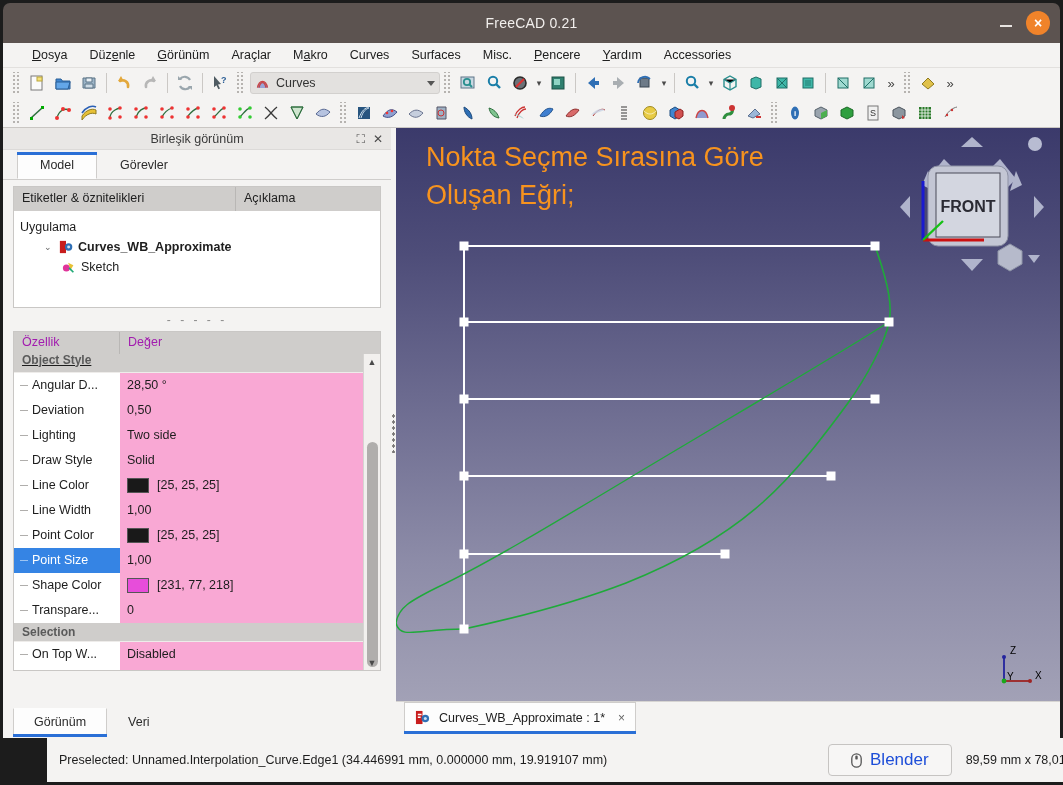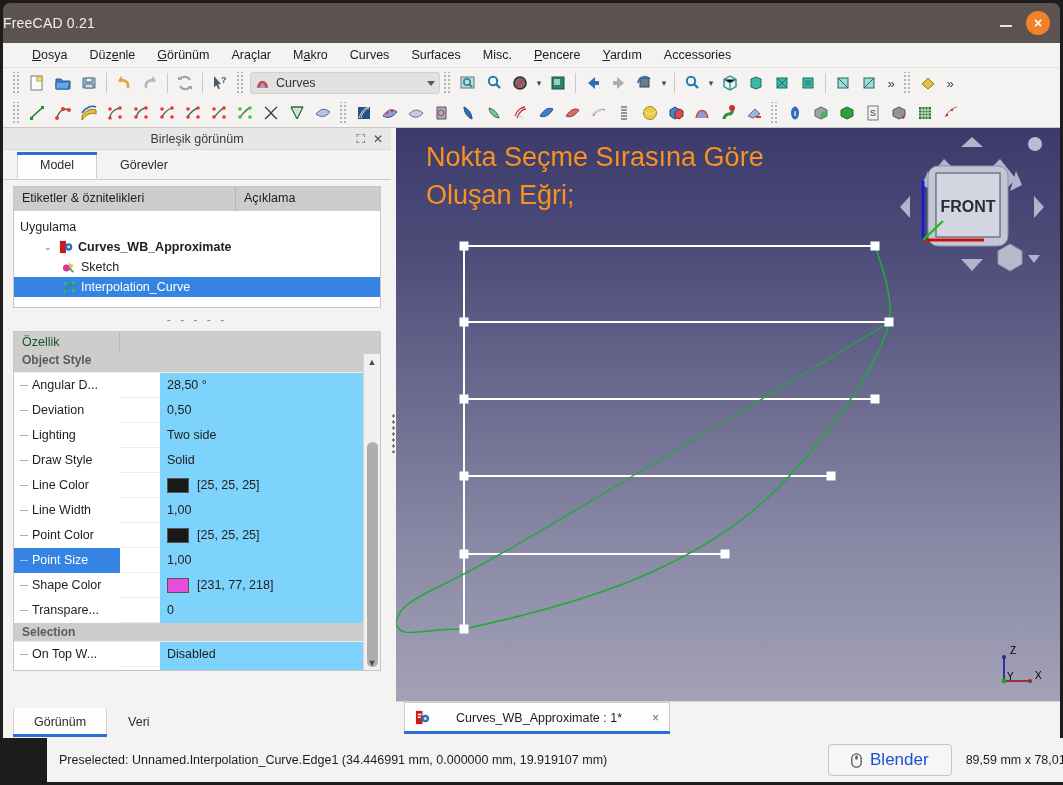--- a/index.html
+++ b/index.html
@@ -5,21 +5,21 @@
   * { box-sizing: border-box; margin:0; padding:0; }
   html,body { width:1063px; height:785px; overflow:hidden; background:#000; }
   body { font-family:"Liberation Sans", sans-serif; font-size:12px; color:#1d1d1d; }
 
   #app { position:relative; width:1063px; height:785px; background:#1c1c1c; }
 
   
   .titlebar{
     position:absolute; left:3px; top:3px; width:1057px; height:40px;
     background:#5c5350; border-top-left-radius:7px; border-top-right-radius:7px;
-    display:flex; align-items:center; justify-content:flex-start;
+    display:flex; align-items:center; justify-content:center;
   }
   .titlebar .t-title{ color:#f2efed; font-size:14px; letter-spacing:.2px; }
   .win-btns{ position:absolute; right:10px; top:0; height:40px; display:flex; align-items:center; gap:12px; }
   .win-min{ width:16px; height:16px; position:relative; cursor:pointer; }
   .win-min:after{ content:""; position:absolute; left:2px; top:10px; width:12px; height:2px; background:#e8e4e1; }
   .win-close{ width:24px; height:24px; border-radius:50%; background:#f0832a; color:#fff;
     display:flex; align-items:center; justify-content:center; font-size:14px; font-weight:bold; cursor:pointer; line-height:1;}
 
   
   .menubar{
@@ -73,34 +73,34 @@
   .treebody{ padding:6px 0 0 0; font-size:12.5px;}
   .trow{ display:flex; align-items:center; height:20px; padding-left:6px; gap:5px; white-space:nowrap;}
   .trow.sel{ background:#3584e4; color:#fff; }
   .ind1{ padding-left:6px;} .ind2{ padding-left:30px;} .ind3{ padding-left:48px;}
   .twist{ color:#666; font-size:9px; width:10px; display:inline-block;}
   .bold{ font-weight:bold; }
 
   .dashes{ text-align:center; color:#8a8a8a; letter-spacing:3px; font-size:12px; margin-top:5px; }
 
   .propbox{ margin:4px 10px 0 10px; height:340px; border:1px solid #c9c7c5; background:#fff; position:relative; overflow:hidden;}
-  .prophdr{ display:flex; height:22px; background:#cfcdcb; font-size:12.5px; color:#14532d;flex-direction:column;}
+  .prophdr{ display:flex; height:22px; background:#cfcdcb; font-size:12.5px; color:#a21caf;}
   .prophdr .p1{ width:106px; padding:3px 8px; border-right:1px solid #b9b7b5;}
   .prophdr .p2{ flex:1; padding:3px 8px;}
   .prows{ position:relative; }
   .prow{ display:flex; height:25px; align-items:center; font-size:12.5px; border-bottom:1px solid #eeecea; }
   .prow .k{ width:106px; height:25px; display:flex; align-items:center; padding-left:18px; position:relative; color:#1d1d1d; background:#fff;}
   .prow .k:before{ content:""; position:absolute; left:6px; top:12px; width:8px; height:1px; background:#b0aeac;}
-  .prow .v{ flex:1; padding-left:7px; height:25px; display:flex; align-items:center; gap:8px; background:#7dd3fc; color:#1d1d1d;margin-left:40px;}
+  .prow .v{ flex:1; padding-left:7px; height:25px; display:flex; align-items:center; gap:8px; background:#f9a8d4; color:#1d1d1d;}
   .prow.group{ background:#cfcdcb; height:19px; }
   .prow.group .g{ font-weight:bold; font-size:12px; color:#5a5a5a; padding-left:8px;}
   .prow.sel .k{ background:#3584e4; color:#fff;}
   .prow.sel .k:before{ background:#9cc4f2; }
   .swatch{ width:22px; height:15px; border:1px solid #555; flex:none;}
-  .cut{ height:12px; overflow:hidden; }
+  .cut{ height:12px; overflow:hidden;text-decoration:underline; }
 
   .pscroll{ position:absolute; right:0; top:22px; width:17px; bottom:0; background:#f2f0ee; border-left:1px solid #d6d4d2;}
   .pscroll .arw{ height:15px; display:flex; align-items:center; justify-content:center; color:#4a4a4a; font-size:9px;}
   .pscroll .thumb{ position:absolute; left:3px; width:11px; top:88px; height:225px; background:#b0aeac; border-radius:6px;}
 
   .bottabs{ position:absolute; left:10px; bottom:0px; width:370px; height:30px; display:flex; align-items:flex-start;}
   .btab{ padding:6px 20px 7px; font-size:12.5px; color:#2b2b2b; cursor:pointer; position:relative; border:1px solid transparent;}
   .btab.active{ background:#fdfdfd; border:1px solid #cfcdcb; border-top-color:#fdfdfd;}
   .btab.active:after{ content:""; position:absolute; left:-1px; right:-1px; bottom:-1px; height:3px; background:#2a6fd6;}
 
@@ -111,21 +111,21 @@
 
   
   .rightarea{ flex:1; height:610px; position:relative; background:#f4f3f2; display:flex; flex-direction:column;}
   .viewport{ position:relative; width:100%; height:573px; overflow:hidden;
     background:linear-gradient(to bottom,#3b3a6b 0%, #4e4d79 22%, #6f6e92 50%, #8d8ca8 76%, #a2a1b6 100%); }
   .vp-title{ position:absolute; top:10px; left:0; right:0; text-align:left; color:#f7931e;
     font-size:27px; line-height:38px; font-weight:400; white-space:pre-line; padding:0 110px 0 30px; }
 
   .navcube{ position:absolute; right:14px; top:5px; width:148px; height:150px; }
   .docktabs{ height:37px; background:#f4f3f2; display:flex; align-items:flex-start; padding-left:8px; border-top:1px solid #d6d4d2;}
-  .doctab{ display:flex; align-items:center; gap:26px; padding:7px 10px 8px; background:#fdfdfd;
+  .doctab{ display:flex; align-items:center; gap:9px; padding:7px 10px 8px; background:#fdfdfd;
     border:1px solid #cfcdcb; font-size:12.5px; position:relative; cursor:pointer;}
   .doctab:after{ content:""; position:absolute; left:-1px; right:-1px; bottom:-1px; height:3px; background:#2a6fd6;}
   .doctab .x{ color:#666; font-size:12px; cursor:pointer; padding-left:4px;}
 
   
   .statusbar{ position:absolute; left:3px; top:738px; width:1057px; height:44px; background:#f4f3f2; display:flex; align-items:center;margin-left:44px; }
   .status-text{ font-size:12.5px; color:#1d1d1d; padding-left:12px; flex:1;}
   .status-right{ display:flex; align-items:center; gap:14px; padding-right:14px;}
   .blender-btn{ display:flex; align-items:center; gap:8px; padding:5px 22px; border:1px solid #c6c4c2; border-radius:4px;
     background:#f7f6f5; color:#1d4ed8; font-size:17px; cursor:pointer;}
@@ -584,32 +584,20 @@
             </div>
             <div class="trow ind3">
               <span style="display: inline-flex;">
                 <svg width="14" height="14" viewBox="0 0 16 16">
                   <circle cx="5" cy="9" r="4" fill="#e0349a"></circle>
                   <path d="M7 3l6 3-3 5z" fill="#e8c135"></path>
                   <path d="M8 9l5 5" stroke="#2a7" stroke-width="2"></path>
                 </svg>
               </span>
               <span>Sketch</span>
-            </div>
-            <div class="trow sel ind3">
-              <span style="display: inline-flex;">
-                <svg width="14" height="14" viewBox="0 0 16 16">
-                  <path d="M3 13c3-5 7-8 10-10" stroke="#2f8f3f" stroke-width="1.4" fill="none"></path>
-                  <circle cx="3" cy="13" r="1.6" fill="#3c3"></circle>
-                  <circle cx="13" cy="3" r="1.6" fill="#3c3"></circle>
-                  <circle cx="3" cy="4" r="1.6" fill="#3c3"></circle>
-                  <circle cx="13" cy="12" r="1.6" fill="#3c3"></circle>
-                </svg>
-              </span>
-              <span>Interpolation_Curve</span>
             </div>
           </div>
       </div>
 
       <div class="dashes">- - - - -</div>
 
       <div class="propbox">
         <div class="prophdr">
           <div class="p1">Özellik</div>
           <div class="p2">Değer</div>

